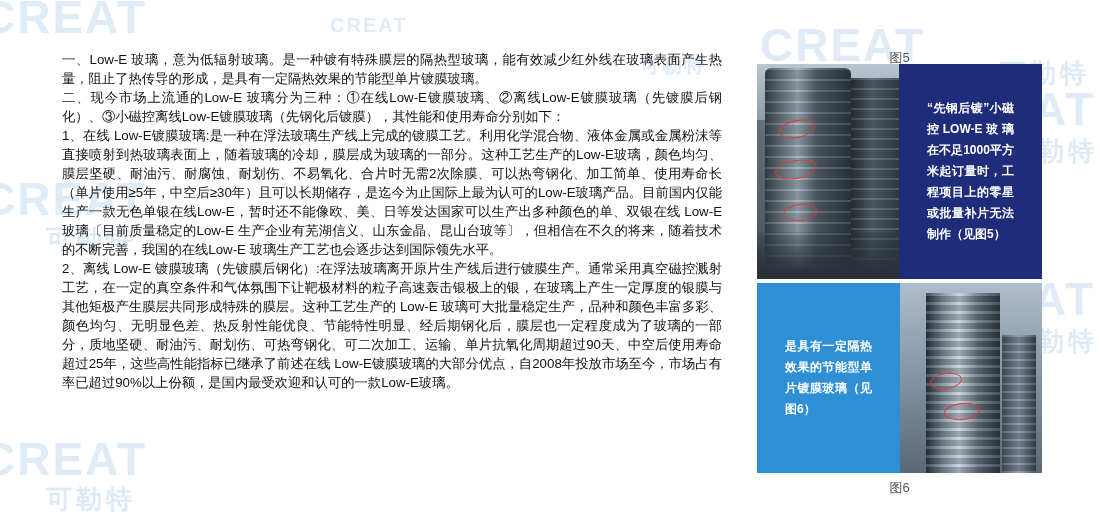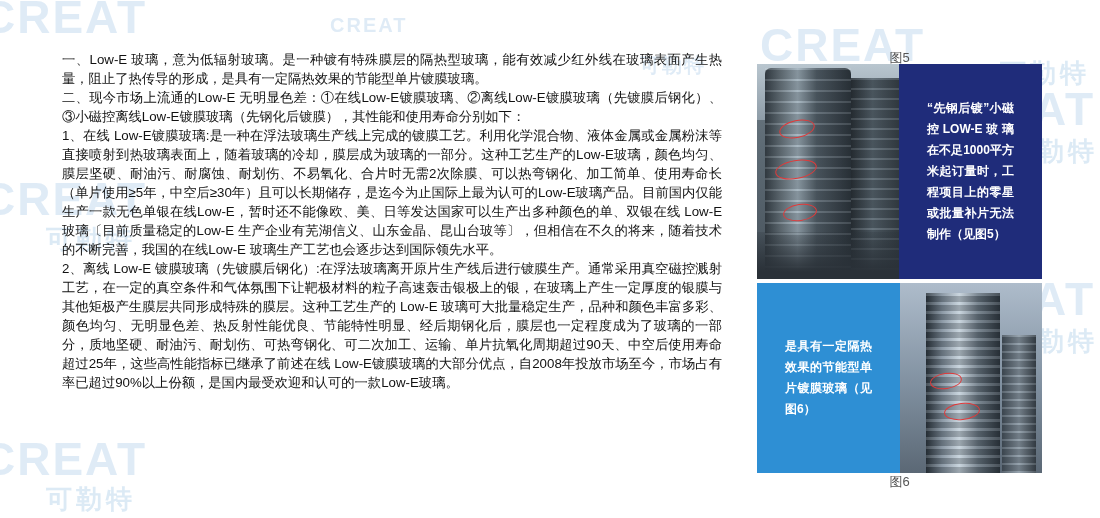--- a/index.html
+++ b/index.html
@@ -71,21 +71,21 @@
     width: 285px;
     z-index: 2;
   }
   .fig-caption {
     font-size: 13px;
     color: #555;
     text-align: center;
     line-height: 12px;
     height: 12px;
   }
-  .fig-caption.bottom { margin-top: 3px; }
+  .fig-caption.bottom { margin-top: 9px; }
 
   .media-row {
     display: flex;
     width: 285px;
     height: 215px;
   }
   .media-row.second {
     height: 190px;
     margin-top: 4px;
   }
@@ -202,21 +202,21 @@
   <div class="wm cn" style="left:1000px; top:56px;">可勒特</div>
   <div class="wm big" style="left:930px;  top:82px;">CREAT</div>
   <div class="wm cn" style="left:1008px; top:134px;">可勒特</div>
   <div class="wm big" style="left:930px;  top:272px;">CREAT</div>
   <div class="wm cn" style="left:1008px; top:324px;">可勒特</div>
   <div class="wm big" style="left:-18px;  top:-10px;">CREAT</div>
 </div>
 
 <div class="doc-column">
   <p class="para">一、Low-E 玻璃，意为低辐射玻璃。是一种镀有特殊膜层的隔热型玻璃，能有效减少红外线在玻璃表面产生热量，阻止了热传导的形成，是具有一定隔热效果的节能型单片镀膜玻璃。</p>
-  <p class="para">二、现今市场上流通的Low-E 无明显色差：①在线Low-E镀膜玻璃、②离线Low-E镀膜玻璃（先镀膜后钢化）、③小磁控离线Low-E镀膜玻璃（先钢化后镀膜），其性能和使用寿命分别如下：</p>
+  <p class="para">二、现今市场上流通的Low-E 玻璃分为三种：①在线Low-E镀膜玻璃、②离线Low-E镀膜玻璃（先镀膜后钢化）、③小磁控离线Low-E镀膜玻璃（先钢化后镀膜），其性能和使用寿命分别如下：</p>
   <p class="para">1、在线 Low-E镀膜玻璃:是一种在浮法玻璃生产线上完成的镀膜工艺。利用化学混合物、液体金属或金属粉沫等直接喷射到热玻璃表面上，随着玻璃的冷却，膜层成为玻璃的一部分。这种工艺生产的Low-E玻璃，颜色均匀、膜层坚硬、耐油污、耐腐蚀、耐划伤、不易氧化、合片时无需2次除膜、可以热弯钢化、加工简单、使用寿命长（单片使用≥5年，中空后≥30年）且可以长期储存，是迄今为止国际上最为认可的Low-E玻璃产品。目前国内仅能生产一款无色单银在线Low-E，暂时还不能像欧、美、日等发达国家可以生产出多种颜色的单、双银在线 Low-E 玻璃〔目前质量稳定的Low-E 生产企业有芜湖信义、山东金晶、昆山台玻等〕，但相信在不久的将来，随着技术的不断完善，我国的在线Low-E 玻璃生产工艺也会逐步达到国际领先水平。</p>
   <p class="para">2、离线 Low-E 镀膜玻璃（先镀膜后钢化）:在浮法玻璃离开原片生产线后进行镀膜生产。通常采用真空磁控溅射工艺，在一定的真空条件和气体氛围下让靶极材料的粒子高速轰击银极上的银，在玻璃上产生一定厚度的银膜与其他矩极产生膜层共同形成特殊的膜层。这种工艺生产的 Low-E 玻璃可大批量稳定生产，品种和颜色丰富多彩、颜色均匀、无明显色差、热反射性能优良、节能特性明显、经后期钢化后，膜层也一定程度成为了玻璃的一部分，质地坚硬、耐油污、耐划伤、可热弯钢化、可二次加工、运输、单片抗氧化周期超过90天、中空后使用寿命超过25年，这些高性能指标已继承了前述在线 Low-E镀膜玻璃的大部分优点，自2008年投放市场至今，市场占有率已超过90%以上份额，是国内最受欢迎和认可的一款Low-E玻璃。</p>
 </div>
 
 <div class="media-panel">
 
   <div class="fig-caption">图5</div>
 
   <div class="media-row">
     <div class="photo photo-1">

